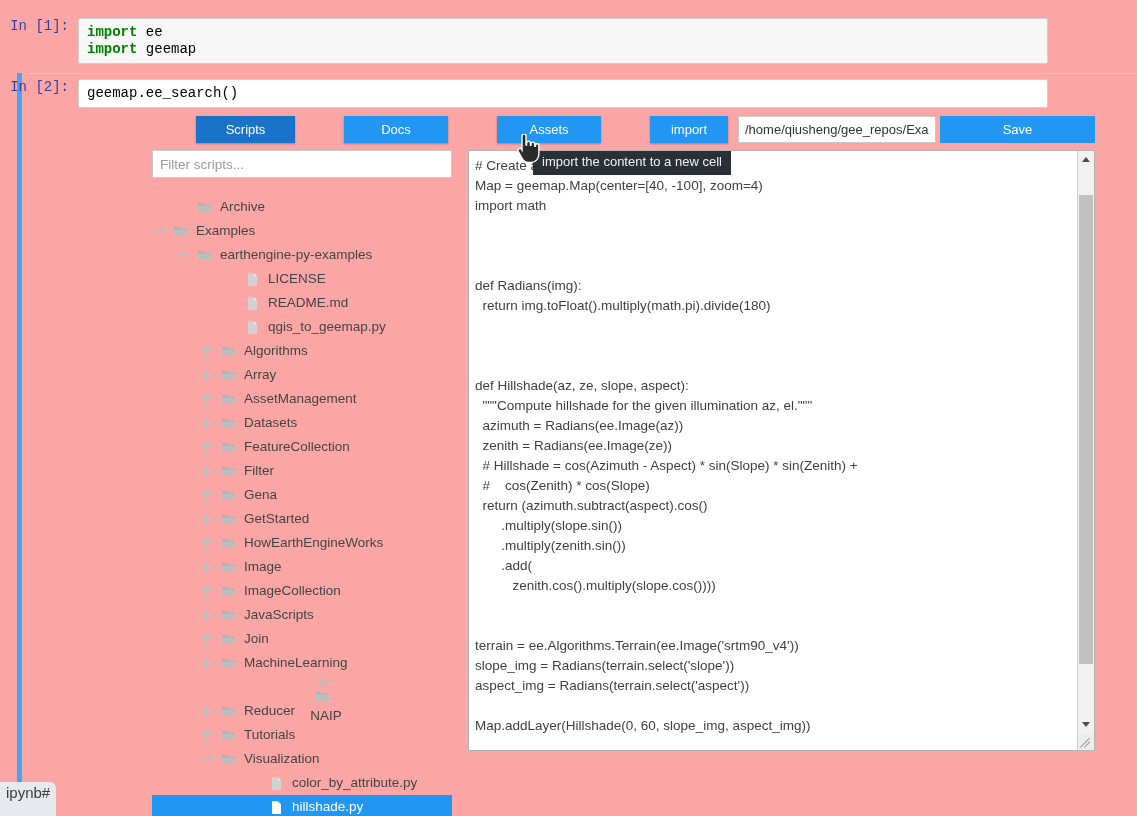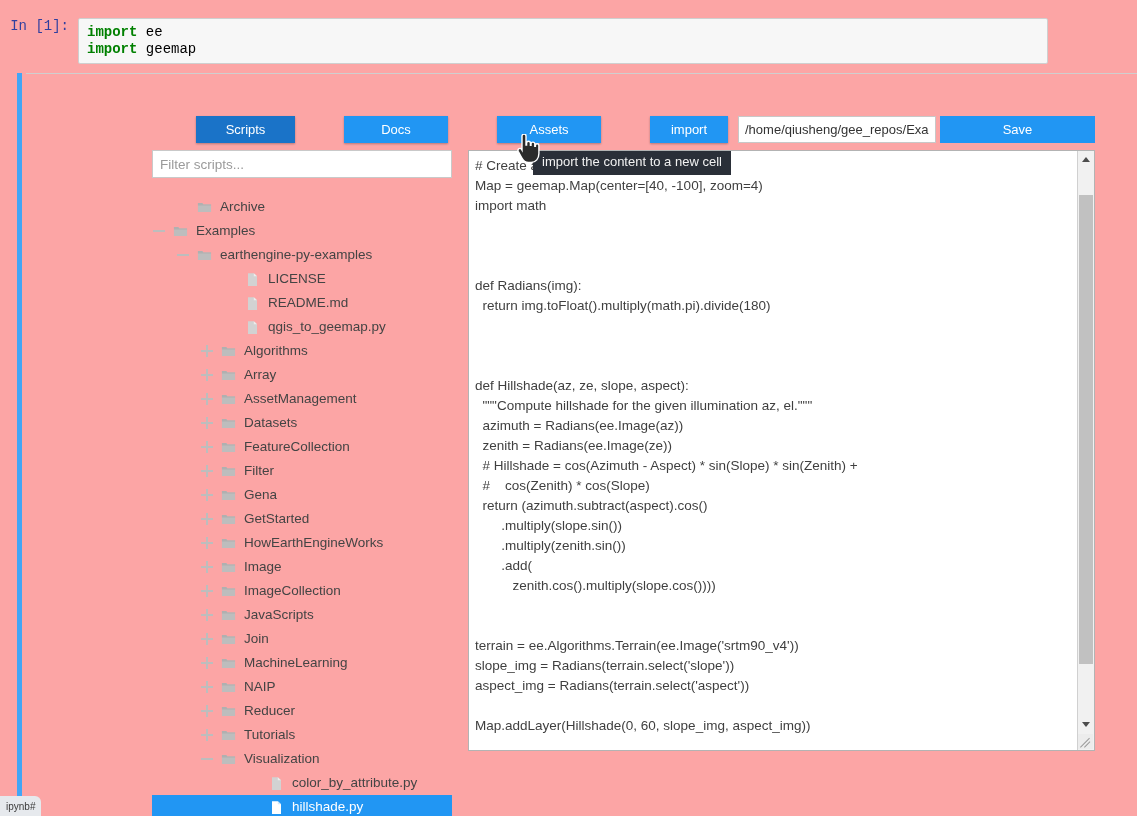--- a/index.html
+++ b/index.html
@@ -185,42 +185,48 @@
     z-index: 50;
   }
 
   
   #cursor { position: absolute; left: 516px; top: 134px; z-index: 60; }
 
   
   .statuslink {
     position: absolute; left: 0; bottom: 0;
     background: #e6e9ed; color: #3b3b3b;
-    font-size: 10px; line-height: 22px;
-    height: 20px; padding: 0 6px;
+    font-size: 15px; line-height: 22px;
+    height: 34px; padding: 0 6px;
     border-top-right-radius: 6px;
     white-space: nowrap;
   }
 </style>
 </head>
 <body>
 
 <div id="root">
 
   <div class="cell" style="left:0; top:18px; width:1137px;">
     <div class="prompt">In [1]:</div>
     <div class="input-area" style="width:970px;">
       <div class="codeline"><span class="kw">import</span><span> ee</span></div>
       <div class="codeline"><span class="kw">import</span><span> geemap</span></div>
     </div>
   </div>
 
   <div class="cell-bar" style="top:73px; height:743px;"></div>
   <div style="position:absolute;left:26px;top:73px;width:1111px;height:1px;background:#cfcfcf;"></div>
 
+  <div class="cell" style="left:0; top:79px; width:1137px;">
+    <div class="prompt">In [2]:</div>
+    <div class="input-area active" style="width:970px;">
+      <div class="codeline">geemap.ee_search()</div>
+    </div>
+  </div>
 
   <div id="widget">
 
     <div class="tabrow">
       <button class="tabbtn tab-scripts active">Scripts</button>
       <button class="tabbtn tab-docs">Docs</button>
       <button class="tabbtn tab-assets">Assets</button>
       <button class="tabbtn tab-import">import</button>
       <div class="pathwrap">
         <input class="pathinput" type="text" value="/home/qiusheng/gee_repos/Examples/earthengine-py-examples/Vi" style="">
@@ -386,21 +392,21 @@
               <span class="tlabel">Join</span>
             </div>
             <div class="tnode" style="padding-left: 48px;">
               <span class="toggle plus"></span>
               <span class="ic"><svg width="15" height="15" viewBox="0 0 16 16">
                   <path d="M1 3.2h4.6l1.2 1.5H15v8.1H1z" fill="#bdbdbd"></path>
                   <path d="M1 3.2h4.6l1.2 1.5H15v1.1H1z" fill="#b0b0b0"></path>
                 </svg></span>
               <span class="tlabel">MachineLearning</span>
             </div>
-            <div class="tnode" style="padding-left: 48px;">
+            <div class="tnode" style="padding-left: 48px; flex-direction: column;">
               <span class="toggle plus"></span>
               <span class="ic"><svg width="15" height="15" viewBox="0 0 16 16">
                   <path d="M1 3.2h4.6l1.2 1.5H15v8.1H1z" fill="#bdbdbd"></path>
                   <path d="M1 3.2h4.6l1.2 1.5H15v1.1H1z" fill="#b0b0b0"></path>
                 </svg></span>
               <span class="tlabel">NAIP</span>
             </div>
             <div class="tnode" style="padding-left: 48px;">
               <span class="toggle plus"></span>
               <span class="ic"><svg width="15" height="15" viewBox="0 0 16 16">

